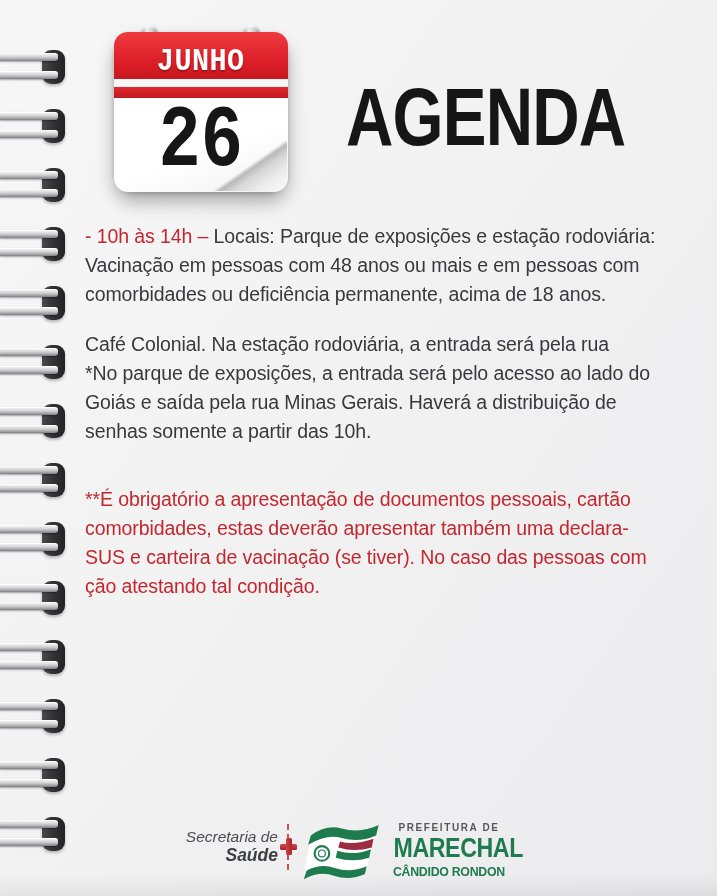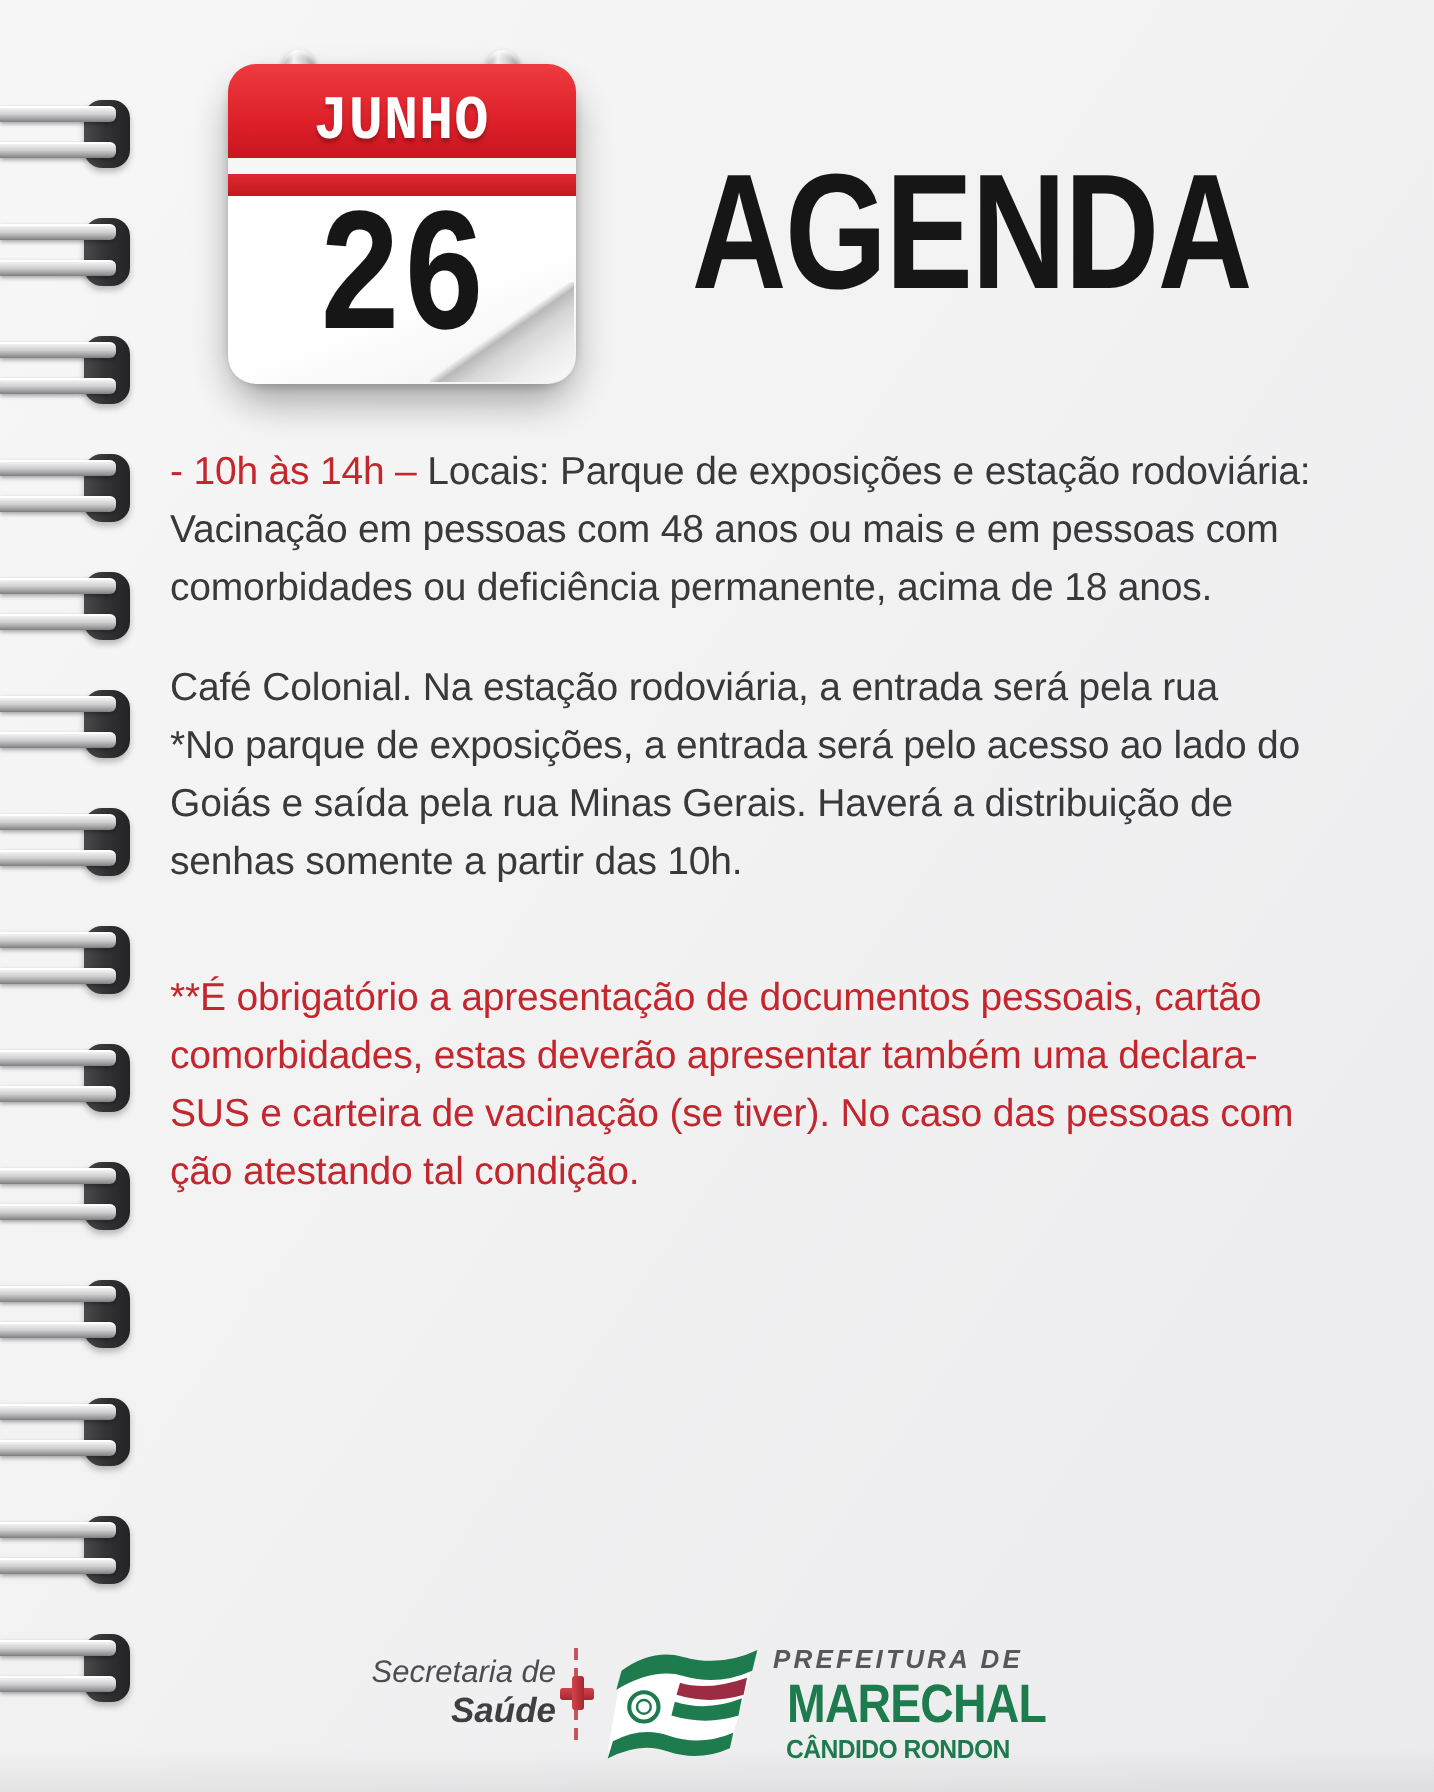--- a/index.html
+++ b/index.html
@@ -115,21 +115,21 @@
     border-left:2px dashed #c0565c; }
   .cross{ position:absolute; left:280px; top:838px; width:17px; height:17px; }
   .cross::before{ content:""; position:absolute; left:0; top:5.5px; width:17px; height:6px;
     background:linear-gradient(to bottom,#d0444b,#a8262e); border-radius:1.5px; }
   .cross::after{ content:""; position:absolute; left:5.5px; top:0; width:6px; height:17px;
     background:linear-gradient(to right,#d0444b,#a8262e); border-radius:1.5px; }
 
   .flag{ position:absolute; left:297px; top:819px; width:86px; height:62px; }
 
   .city-block{ position:absolute; left:383px; top:822px; width:132px; text-align:center; }
-  .city-small{ font-size:13px; letter-spacing:1.6px; color:#56575b; font-weight:bold;font-style:italic; }
+  .city-small{ font-size:10px; letter-spacing:1.6px; color:#56575b; font-weight:bold; }
   .city-line1{ font-size:27px; font-weight:bold; color:#1e7b4e; line-height:1;
     display:inline-block; transform:scaleX(0.86); transform-origin:center; margin-top:2px;
     letter-spacing:-0.5px; }
   .city-line2{ font-size:13px; font-weight:bold; color:#1e7b4e; line-height:1;
     display:inline-block; transform:scaleX(0.95); transform-origin:center; margin-top:2px;
     letter-spacing:-0.3px; }
 </style>
 </head>
 <body>
 

